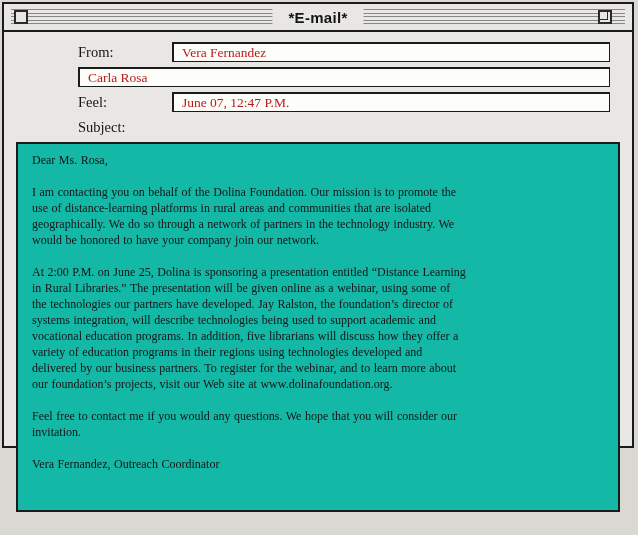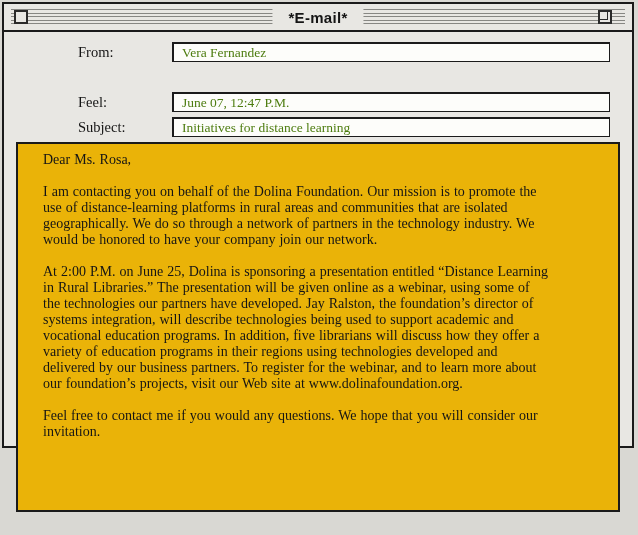--- a/index.html
+++ b/index.html
@@ -100,32 +100,32 @@
   .field-row input {
     flex: 1;
     height: 20px;
     background: #fdfdfa;
     border: 1px solid #1b1b1b;
     border-top-width: 2px;
     border-left-width: 2px;
     padding: 0 8px;
     font-family: "Liberation Serif", serif;
     font-size: 13.5px;
-    color: #4d7c0f;
+    color: #b91c1c;
     outline: none;
   }
 
   
   .message-body {
     margin: 4px 12px 0 12px;
     height: 370px;
     border: 2px solid #1a1a1a;
-    background: #eab308;
-    padding: 8px 25px;
-    font-size: 14px;
+    background: #14b8a6;
+    padding: 8px 14px;
+    font-size: 12px;
     line-height: 16px;
     word-spacing: 0.5px;
     overflow: hidden;
   }
   .message-body p {
     margin: 0 0 16px 0;
     white-space: pre-line;
   }
   .message-body p:last-child { margin-bottom: 0; }
 </style>
@@ -143,45 +143,46 @@
   <div class="titlebar-divider"></div>
 
   <div class="header-fields">
 
     <div class="field-row">
       <span class="field-label">From:</span>
       <input type="text" value="Vera Fernandez" style="">
     </div>
 
     <div class="field-row">
+      <input type="text" value="Carla Rosa" style="">
     </div>
 
     <div class="field-row">
       <span class="field-label">Feel:</span>
       <input type="text" value="June 07, 12:47 P.M." style="">
     </div>
 
     <div class="field-row">
       <span class="field-label">Subject:</span>
-      <input type="text" value="Initiatives for distance learning" style="">
     </div>
 
   </div>
 
   <div class="message-body">
     <p>Dear Ms. Rosa,</p>
     <p>I am contacting you on behalf of the Dolina Foundation. Our mission is to promote the
 use of distance-learning platforms in rural areas and communities that are isolated
 geographically. We do so through a network of partners in the technology industry. We
 would be honored to have your company join our network.</p>
     <p>At 2:00 P.M. on June 25, Dolina is sponsoring a presentation entitled “Distance Learning
 in Rural Libraries.” The presentation will be given online as a webinar, using some of
 the technologies our partners have developed. Jay Ralston, the foundation’s director of
 systems integration, will describe technologies being used to support academic and
 vocational education programs. In addition, five librarians will discuss how they offer a
 variety of education programs in their regions using technologies developed and
 delivered by our business partners. To register for the webinar, and to learn more about
 our foundation’s projects, visit our Web site at www.dolinafoundation.org.</p>
     <p>Feel free to contact me if you would any questions. We hope that you will consider our
 invitation.</p>
+    <p>Vera Fernandez, Outreach Coordinator</p>
   </div>
 
 </div>
 
 </body></html>

